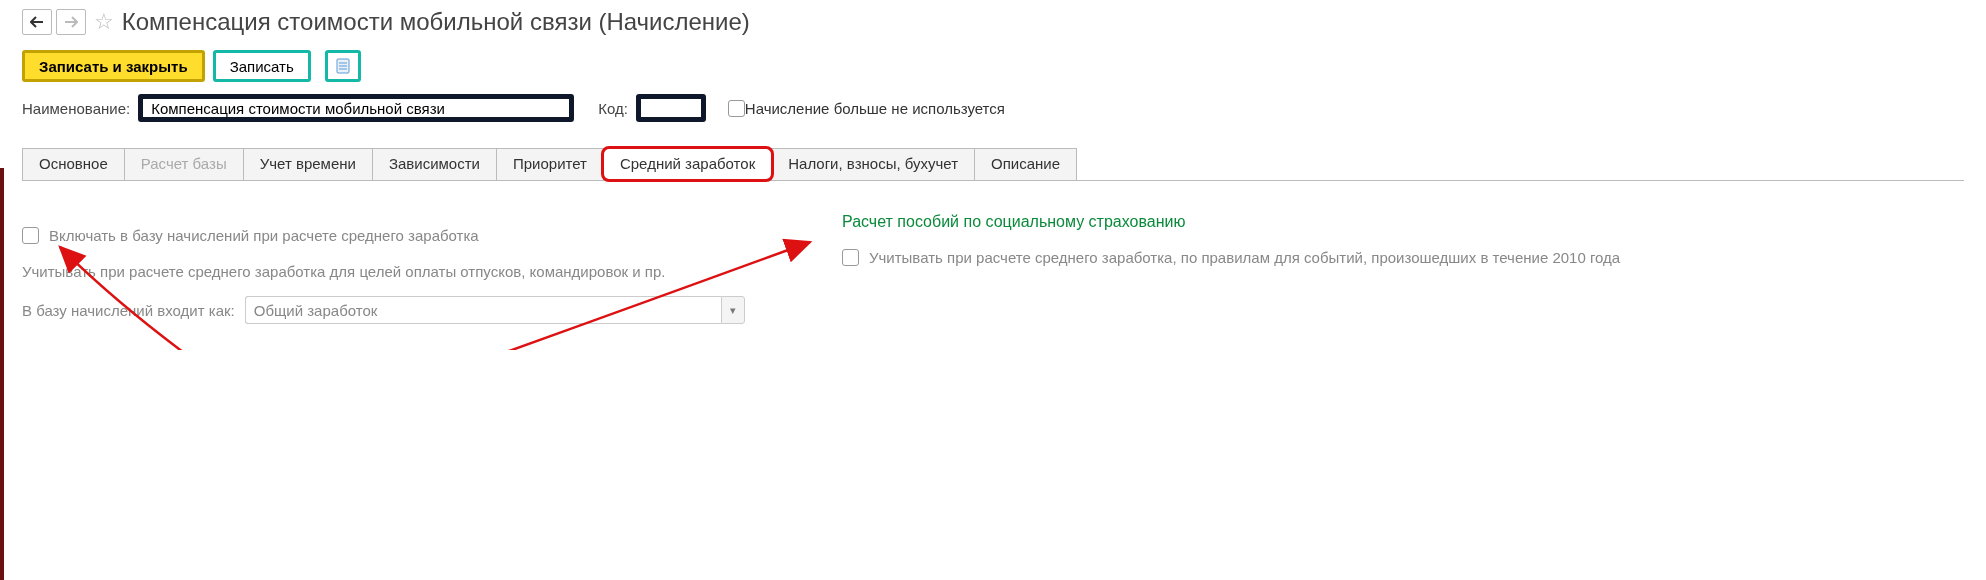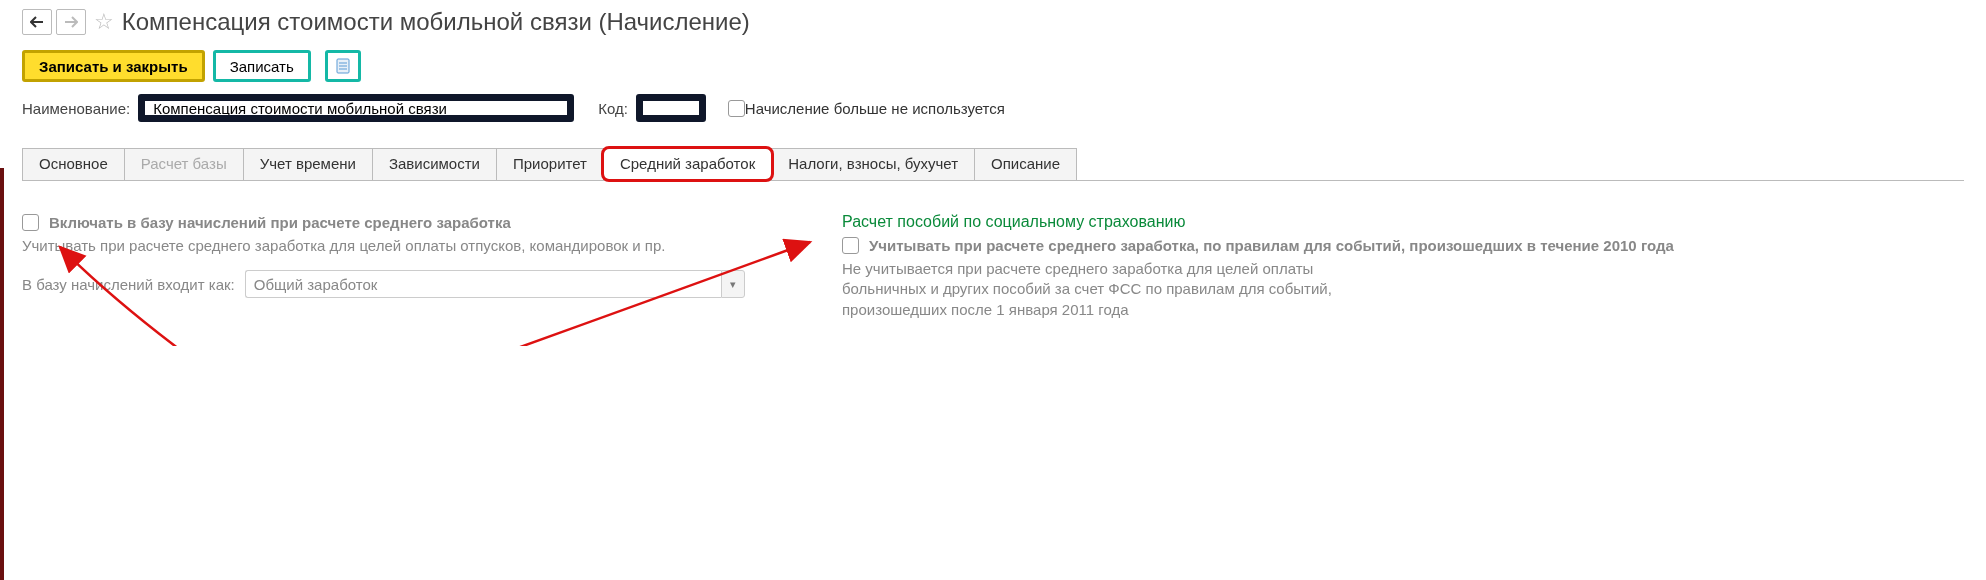--- a/index.html
+++ b/index.html
@@ -73,21 +73,21 @@
   }
   .form-row {
     display: flex;
     align-items: center;
     padding: 0 22px 10px 22px;
     gap: 8px;
   }
   .form-row label { color: #444; }
   .text-input {
     height: 28px;
-    border: 7px solid #0f172a;
+    border: 5px solid #0f172a;
     padding: 2px 8px;
     font-size: 15px;
     border-radius: 3px;
     background: #fff;
   }
   .name-input { width: 436px; }
   .code-label { margin-left: 16px; }
   .code-input { width: 70px; }
   .checkbox-box {
     width: 17px;
@@ -137,23 +137,22 @@
   .col-right { flex: 1; }
   .section-title {
     color: #0a8a3a;
     font-size: 16px;
     margin: 4px 0 6px 0;
   }
   .check-line {
     display: flex;
     align-items: flex-start;
     gap: 10px;
-    margin: 5px 0;
+    margin: 18px 0;
     color: #888;
-    font-weight: bold;
   }
   .hint {
     color: #888;
     font-size: 15px;
     line-height: 1.35;
     margin: 2px 0 14px 0;
   }
   .base-row {
     display: flex;
     align-items: center;
@@ -289,21 +288,20 @@
     </div>
 
   </div>
 
   <div class="col-right">
     <div class="section-title">Расчет пособий по социальному страхованию</div>
     <div class="check-line">
       <span class="checkbox-box"></span>
       <span>Учитывать при расчете среднего заработка, по правилам для событий, произошедших в течение 2010 года</span>
     </div>
-    <div class="hint" style="max-width:520px">Не учитывается при расчете среднего заработка для целей оплаты больничных и других пособий за счет ФСС по правилам для событий, произошедших после 1 января 2011 года</div>
   </div>
 
 </div>
 
 <svg class="annot-svg" width="1986" height="420">
   <defs>
     <marker id="ah" markerWidth="12" markerHeight="12" refX="10" refY="5" orient="auto">
       <path d="M0,0 L11,5 L0,10 Z" fill="#d11"></path>
     </marker>
   </defs>

